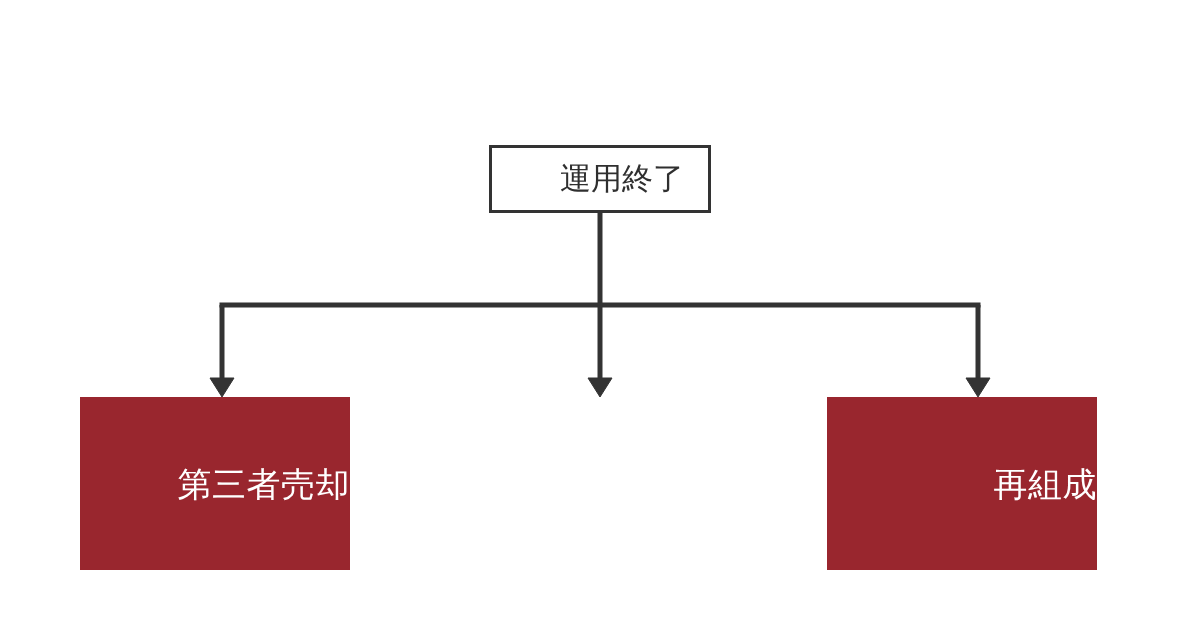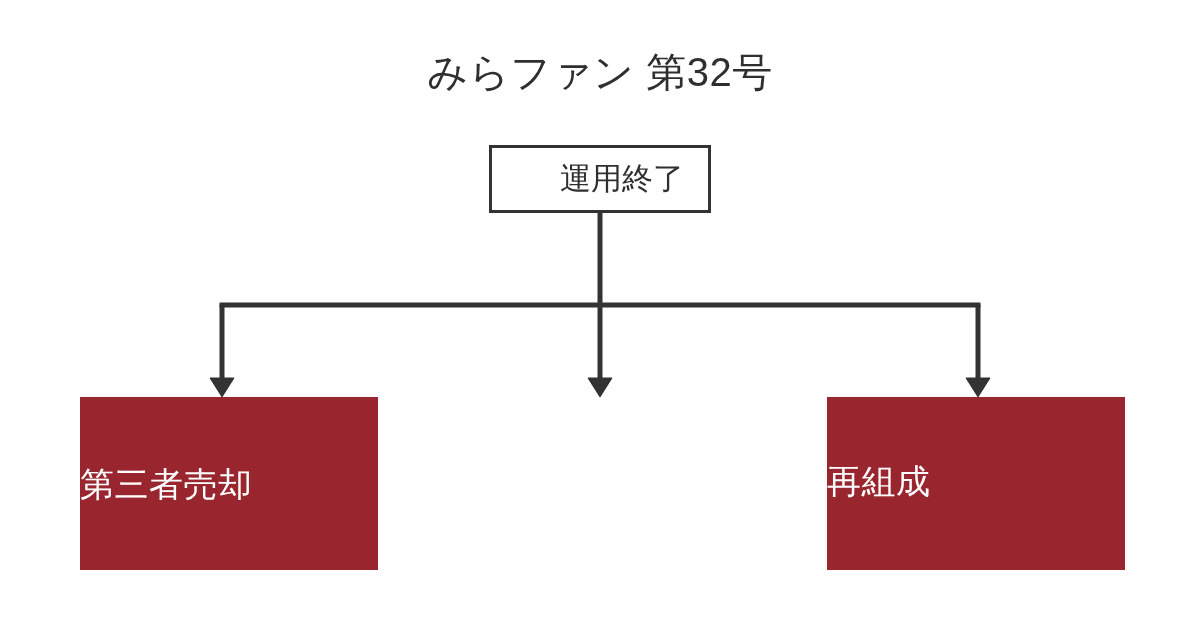--- a/index.html
+++ b/index.html
@@ -54,44 +54,43 @@
   }
   .node-root-label {
     font-size: 31px;
     line-height: 36px;
     color: #2f2f2f;
     white-space: nowrap;
   }
   .node-outcome {
     position: absolute;
     top: 397px;
-    width: 298px;
+    width: 270px;
     height: 173px;
     box-sizing: border-box;
     display: flex;
     align-items: center;
-    justify-content: flex-start;
+    justify-content: flex-end;
   }
   .node-outcome-label {
     font-size: 34px;
     line-height: 40px;
     color: #ffffff;
     white-space: nowrap;
     letter-spacing: 0.5px;
   }
   #outcome-0 { left: 80px; }
   #outcome-1 { left: 452px; }
-  #outcome-2 { left: 827px; font-family: Liberation Mono, monospace; }
+  #outcome-2 { left: 827px; }
 </style>
 </head>
 <body>
 
 <div id="diagram-root" style="background: rgb(255, 255, 255);">
 
-  <div class="diagram-title" style="color: rgb(47, 47, 47);">みらファン 第32号</div>
 
   <svg id="connector-layer" viewBox="0 0 1200 630">
     <g stroke="#333333" stroke-width="5" fill="#333333" stroke-linecap="butt">
       <line x1="600" y1="213" x2="600" y2="305"></line>
       <line x1="219.5" y1="305" x2="980.5" y2="305"></line>
       <line x1="222" y1="305" x2="222" y2="380"></line>
       <line x1="600" y1="305" x2="600" y2="380"></line>
       <line x1="978" y1="305" x2="978" y2="380"></line>
     </g>
     <g fill="#333333" stroke="#333333">

